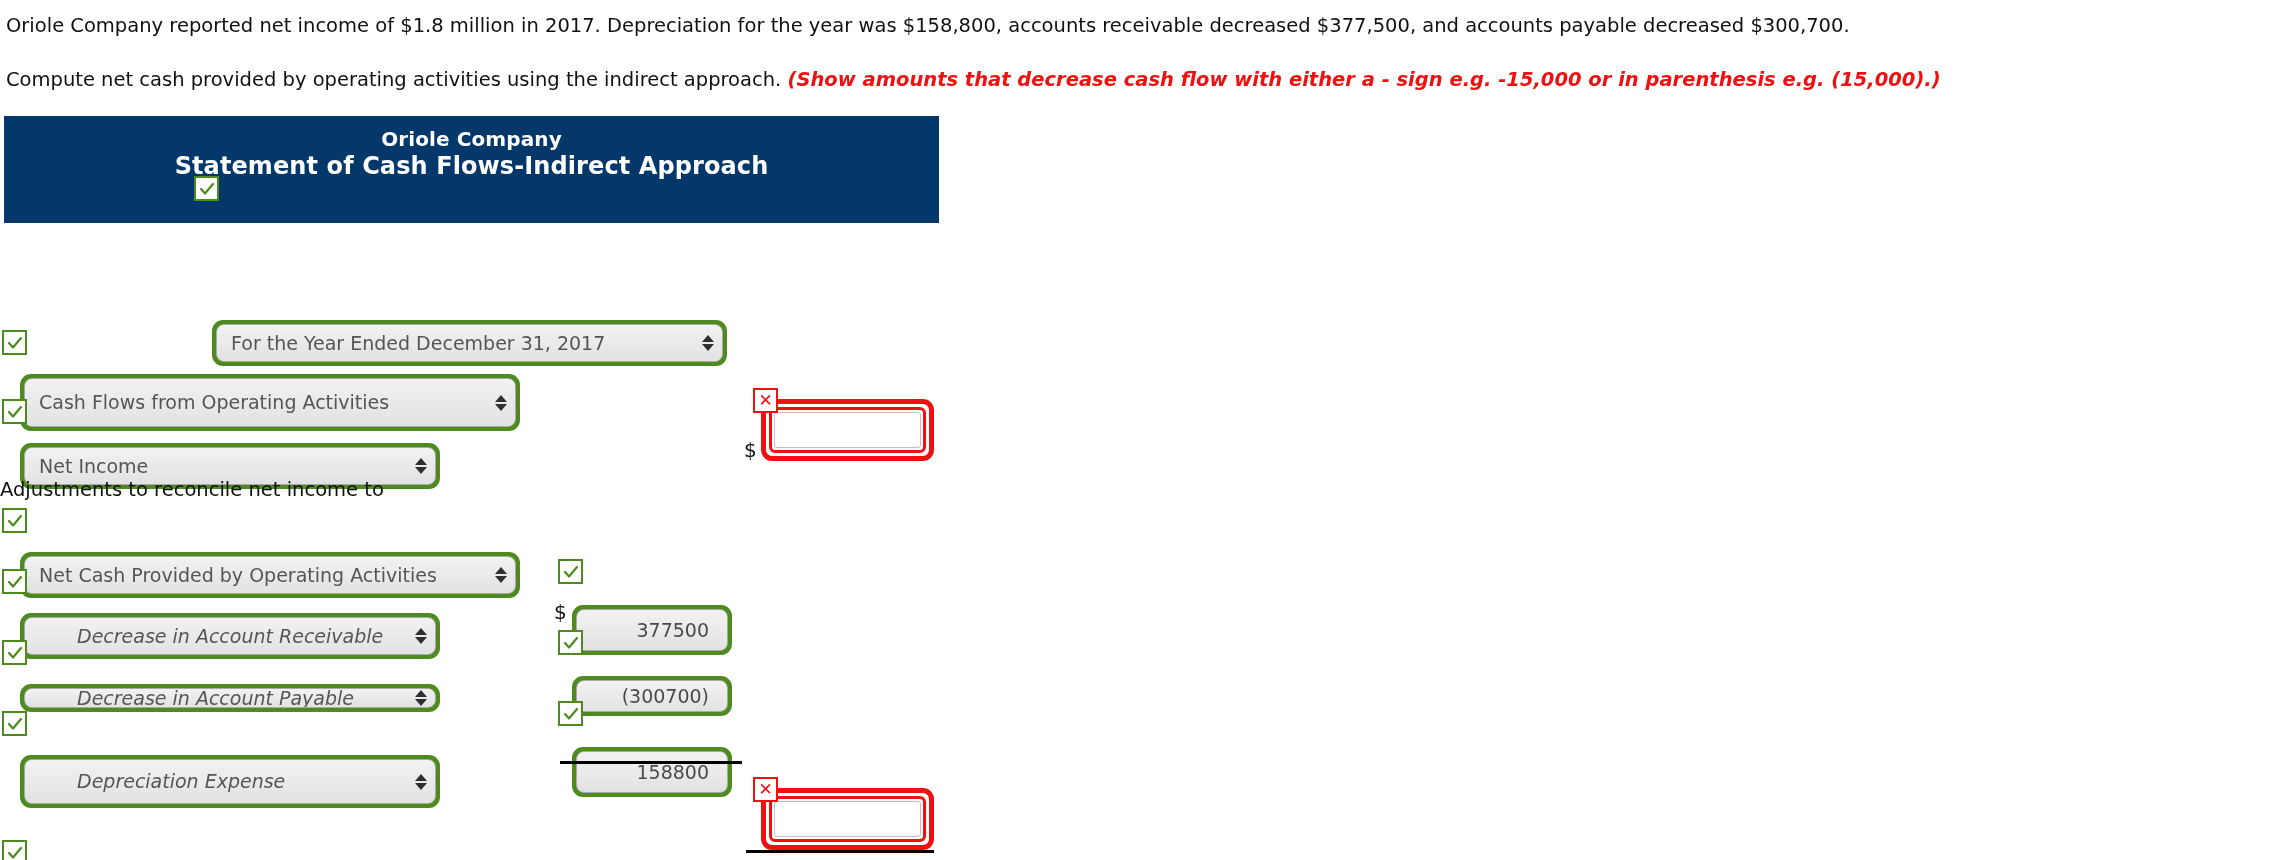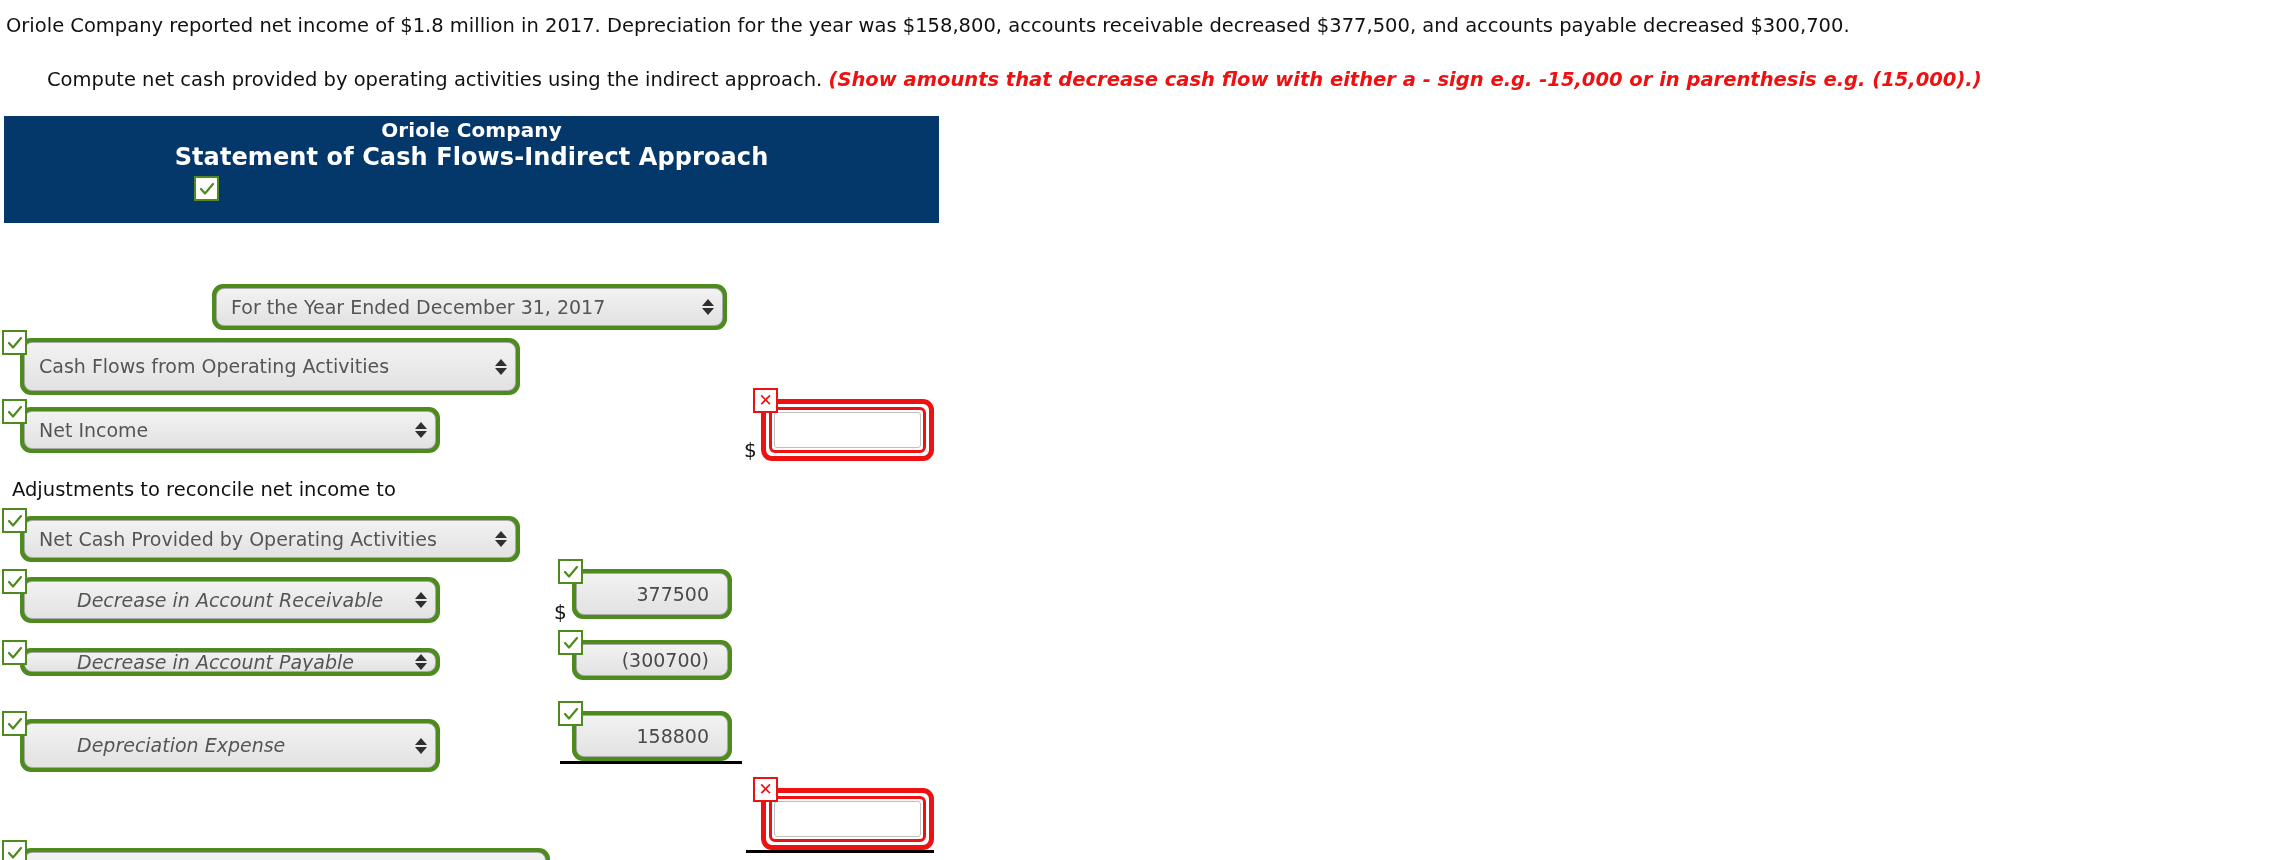--- a/index.html
+++ b/index.html
@@ -22,21 +22,21 @@
     padding: 12px 3px 0 4px;
   }
   .problem-line {
     font-size: 19.5px;
     line-height: 28px;
     color: #111111;
     white-space: nowrap;
     margin: 0 0 0 0;
     padding: 0 0 0 2px;
   }
-  .problem-line.second { margin-top: 26px; margin-left: 41px; }
+  .problem-line.second { margin-top: 26px; }
   .emphasis-red {
     color: #ee1111;
     font-weight: bold;
     font-style: italic;
   }
 
   
   .worksheet {
     position: relative;
     margin-top: 22px;
@@ -51,38 +51,39 @@
     top: 0;
     width: 935px;
     height: 107px;
     background: #04386b;
     color: #ffffff;
     text-align: center;
   }
   .banner-title {
     font-size: 20px;
     font-weight: bold;
-    padding-top: 1px;
+    padding-top: 10px;
     line-height: 27px;
     letter-spacing: .1px;
   }
   .banner-sub {
     font-size: 24px;
     font-weight: bold;
     line-height: 27px;
     letter-spacing: .1px;
   }
 
   
   .gw {                    
     position: absolute;
     border: 4px solid #4d8b1f;
     border-radius: 11px;
     background: #4d8b1f;
     padding: 0;
+    margin-top: 36px;
   }
   .gw > select,
   .gw > .fakeselect {
     display: block;
     width: 100%;
     height: 100%;
     border: 1px solid #a9a9a9;
     border-radius: 8px;
     background: linear-gradient(#f2f2f2, #e2e2e2);
     color: #555555;
@@ -262,21 +263,21 @@
       </div>
   </div>
   <div class="errx" style="left:753px; top:272px;">✕</div>
   <div class="dollar" style="left:744px; top:322px;">$</div>
   <div class="rw" style="left:761px; top:283px; width:173px; height:62px;">
     <div class="redinner">
       <div class="fld"></div>
     </div>
   </div>
 
-  <div class="statictext" style="left:12px; top:362px;">Adjustments to reconcile net income to</div>
+  <div class="statictext" style="left:0; top:362px;">Adjustments to reconcile net income to</div>
 
   <div class="chk" style="left:2px; top:392px;">
     <svg width="16" height="16" viewBox="0 0 16 16">
       <path d="M2 8 L6 12.5 L14 3" stroke="#4d8b1f" stroke-width="2.2" fill="none" stroke-linecap="round" stroke-linejoin="round"></path>
     </svg>
   </div>
   <div class="gw" style="left:20px; top:400px; width:500px; height:46px;">
     <div class="fakeselect">Net Cash Provided by Operating Activities</div>
     <div class="spinner">
         <i class="up"></i>

